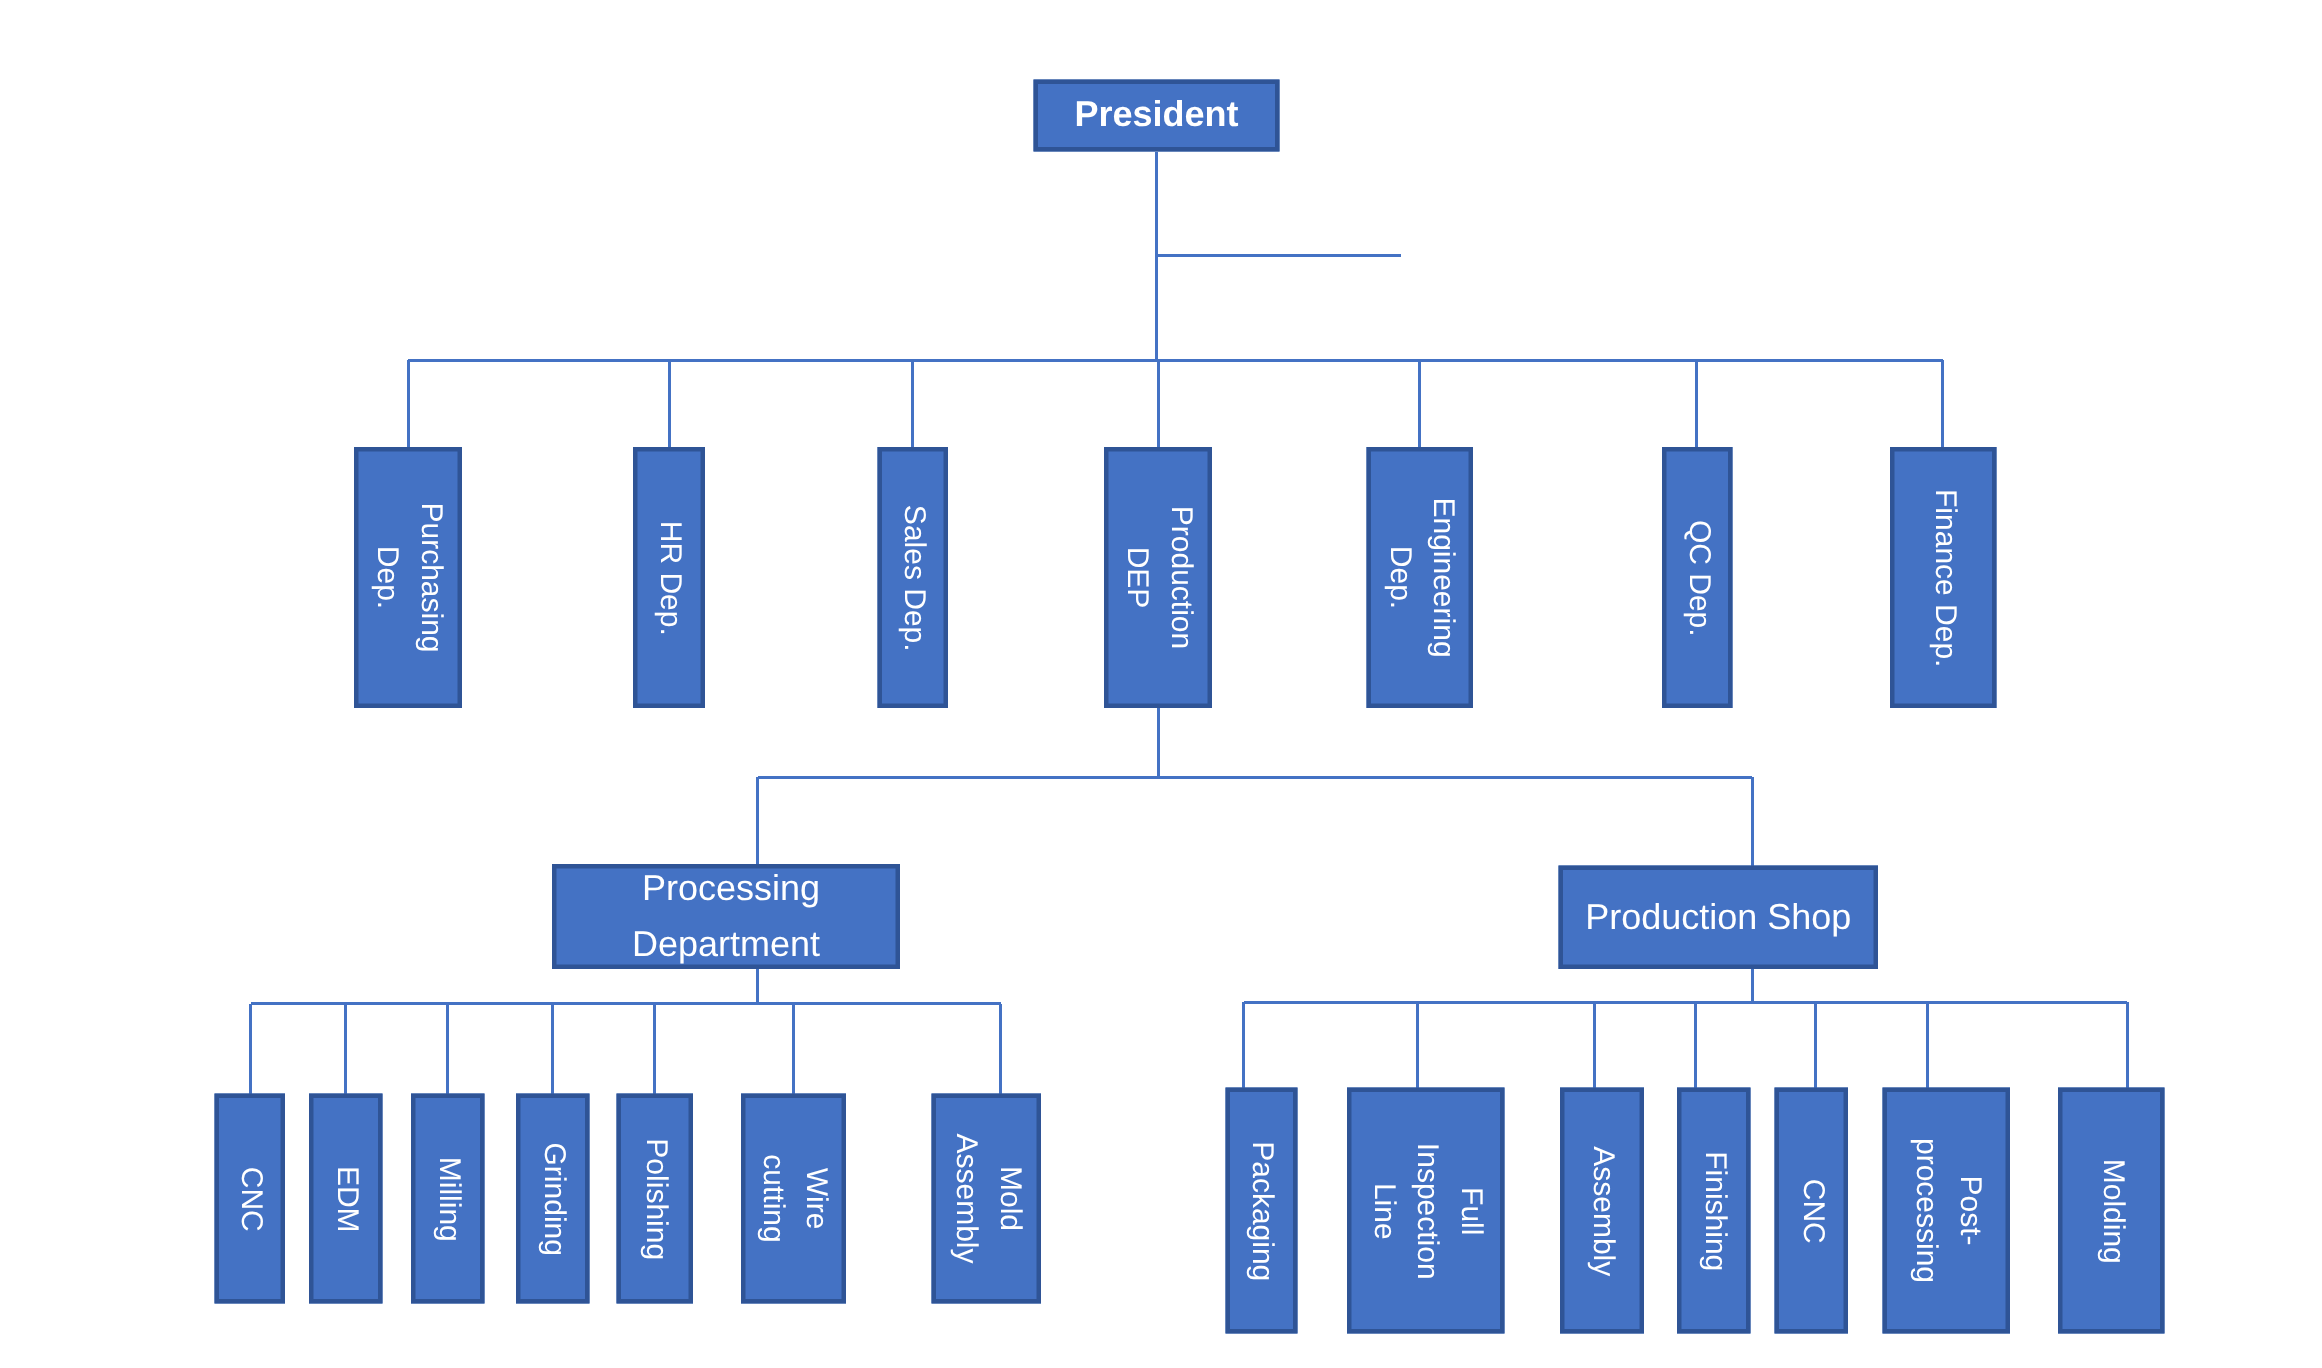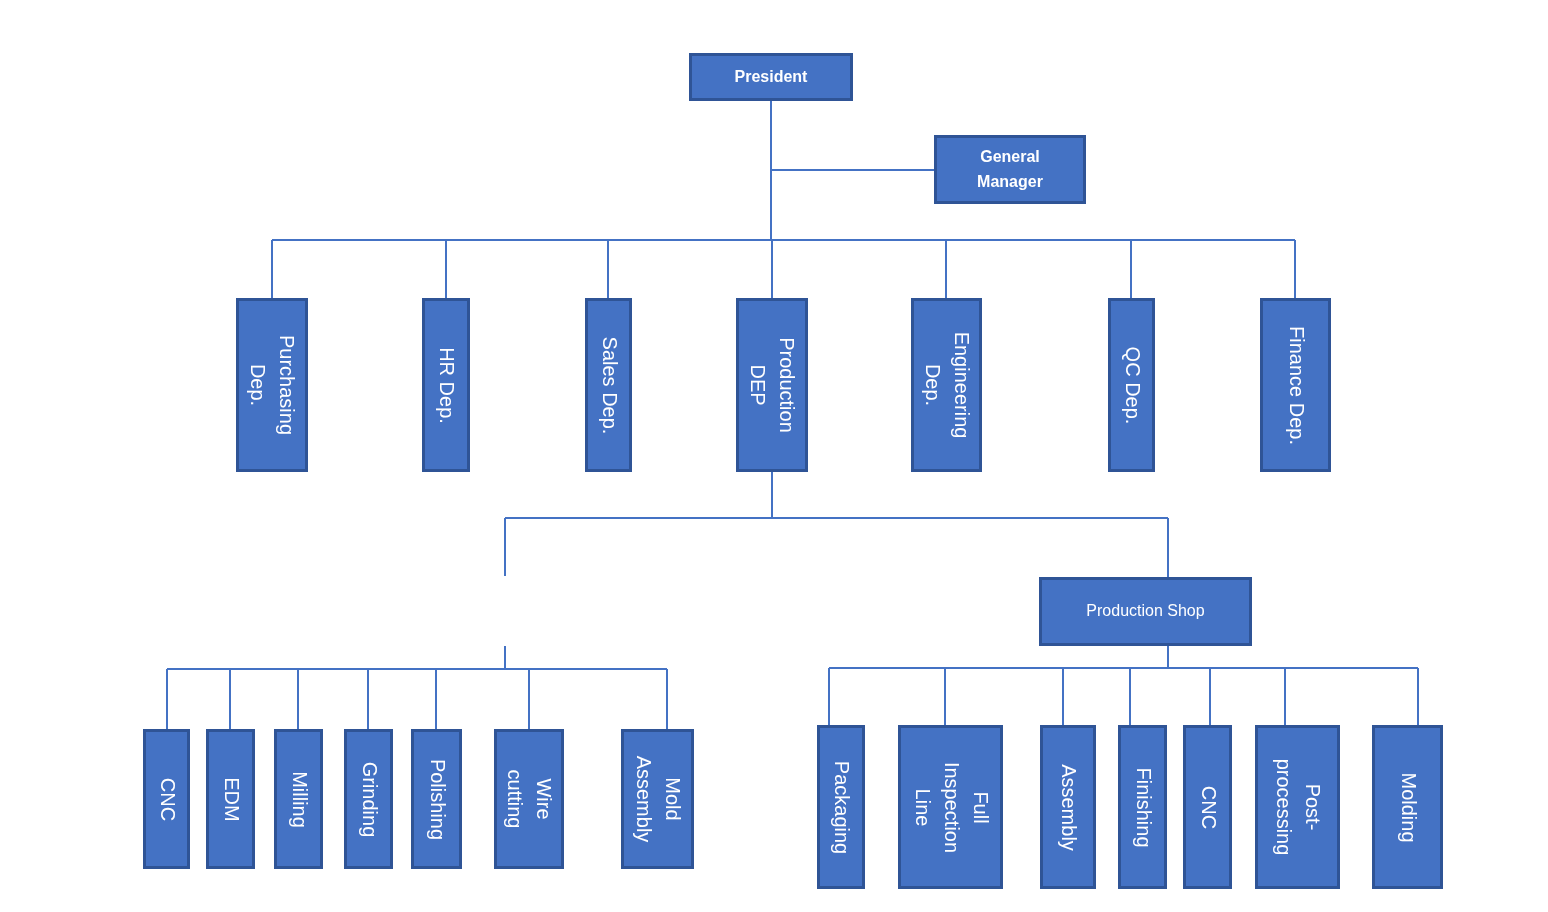--- a/index.html
+++ b/index.html
@@ -10,21 +10,21 @@
   #edges { position:absolute; left:0; top:0; width:1548px; height:912px; }
   .edge { stroke:var(--connector,#4472C4); stroke-width:2; fill:none; }
   .box {
     position:absolute; box-sizing:border-box;
     background:var(--fill,#4472C4); border:3px solid var(--border,#2F5496);
     color:var(--text,#ffffff);
     display:flex; align-items:center; justify-content:center;
     overflow:visible;
   }
   .hlabel {
-    white-space:pre-line; text-align:center; font-size:16px; line-height:1.55;
+    white-space:pre-line; text-align:right; font-size:24px; line-height:1.55;
   }
   .bold .hlabel { font-weight:bold; }
   .vtext {
     transform:rotate(90deg); flex-shrink:0;
     white-space:pre-line; text-align:center;
     font-size:20px; line-height:1.45;
   }
   .v174 .vtext { width:170px; }
   .v140 .vtext { width:136px; }
   .v164 .vtext { width:158px; }
@@ -72,24 +72,20 @@
     <line class="edge" x1="1130" y1="668" x2="1130" y2="725"></line>
     <line class="edge" x1="1210" y1="668" x2="1210" y2="725"></line>
     <line class="edge" x1="1285" y1="668" x2="1285" y2="725"></line>
     <line class="edge" x1="1418" y1="668" x2="1418" y2="725"></line>
   </svg>
 
   <div class="box bold" style="left:689px; top:53px; width:164px; height:48px;">
     <span class="hlabel">President</span>
   </div>
 
-  <div class="box bold" style="left:934px; top:135px; width:152px; height:69px;">
-    <span class="hlabel">General
-Manager</span>
-  </div>
 
   <div class="box v174" style="left:236px; top:298px; width:72px; height:174px;">
     <span class="vtext">Purchasing
 Dep.</span>
   </div>
   <div class="box v174" style="left:422px; top:298px; width:48px; height:174px;">
     <span class="vtext">HR Dep.</span>
   </div>
   <div class="box v174" style="left:585px; top:298px; width:47px; height:174px;">
     <span class="vtext">Sales Dep.</span>
@@ -102,20 +98,24 @@
     <span class="vtext">Engineering
 Dep.</span>
   </div>
   <div class="box v174" style="left:1108px; top:298px; width:47px; height:174px;">
     <span class="vtext">QC Dep.</span>
   </div>
   <div class="box v174" style="left:1260px; top:298px; width:71px; height:174px;">
     <span class="vtext">Finance Dep.</span>
   </div>
 
+  <div class="box" style="left:368px; top:576px; width:232px; height:70px;">
+    <span class="hlabel">Processing
+Department</span>
+  </div>
   <div class="box" style="left:1039px; top:577px; width:213px; height:69px;">
     <span class="hlabel">Production Shop</span>
   </div>
 
   <div class="box v140" style="left:143px; top:729px; width:47px; height:140px;">
     <span class="vtext">CNC</span>
   </div>
   <div class="box v140" style="left:206px; top:729px; width:49px; height:140px;">
     <span class="vtext">EDM</span>
   </div>

